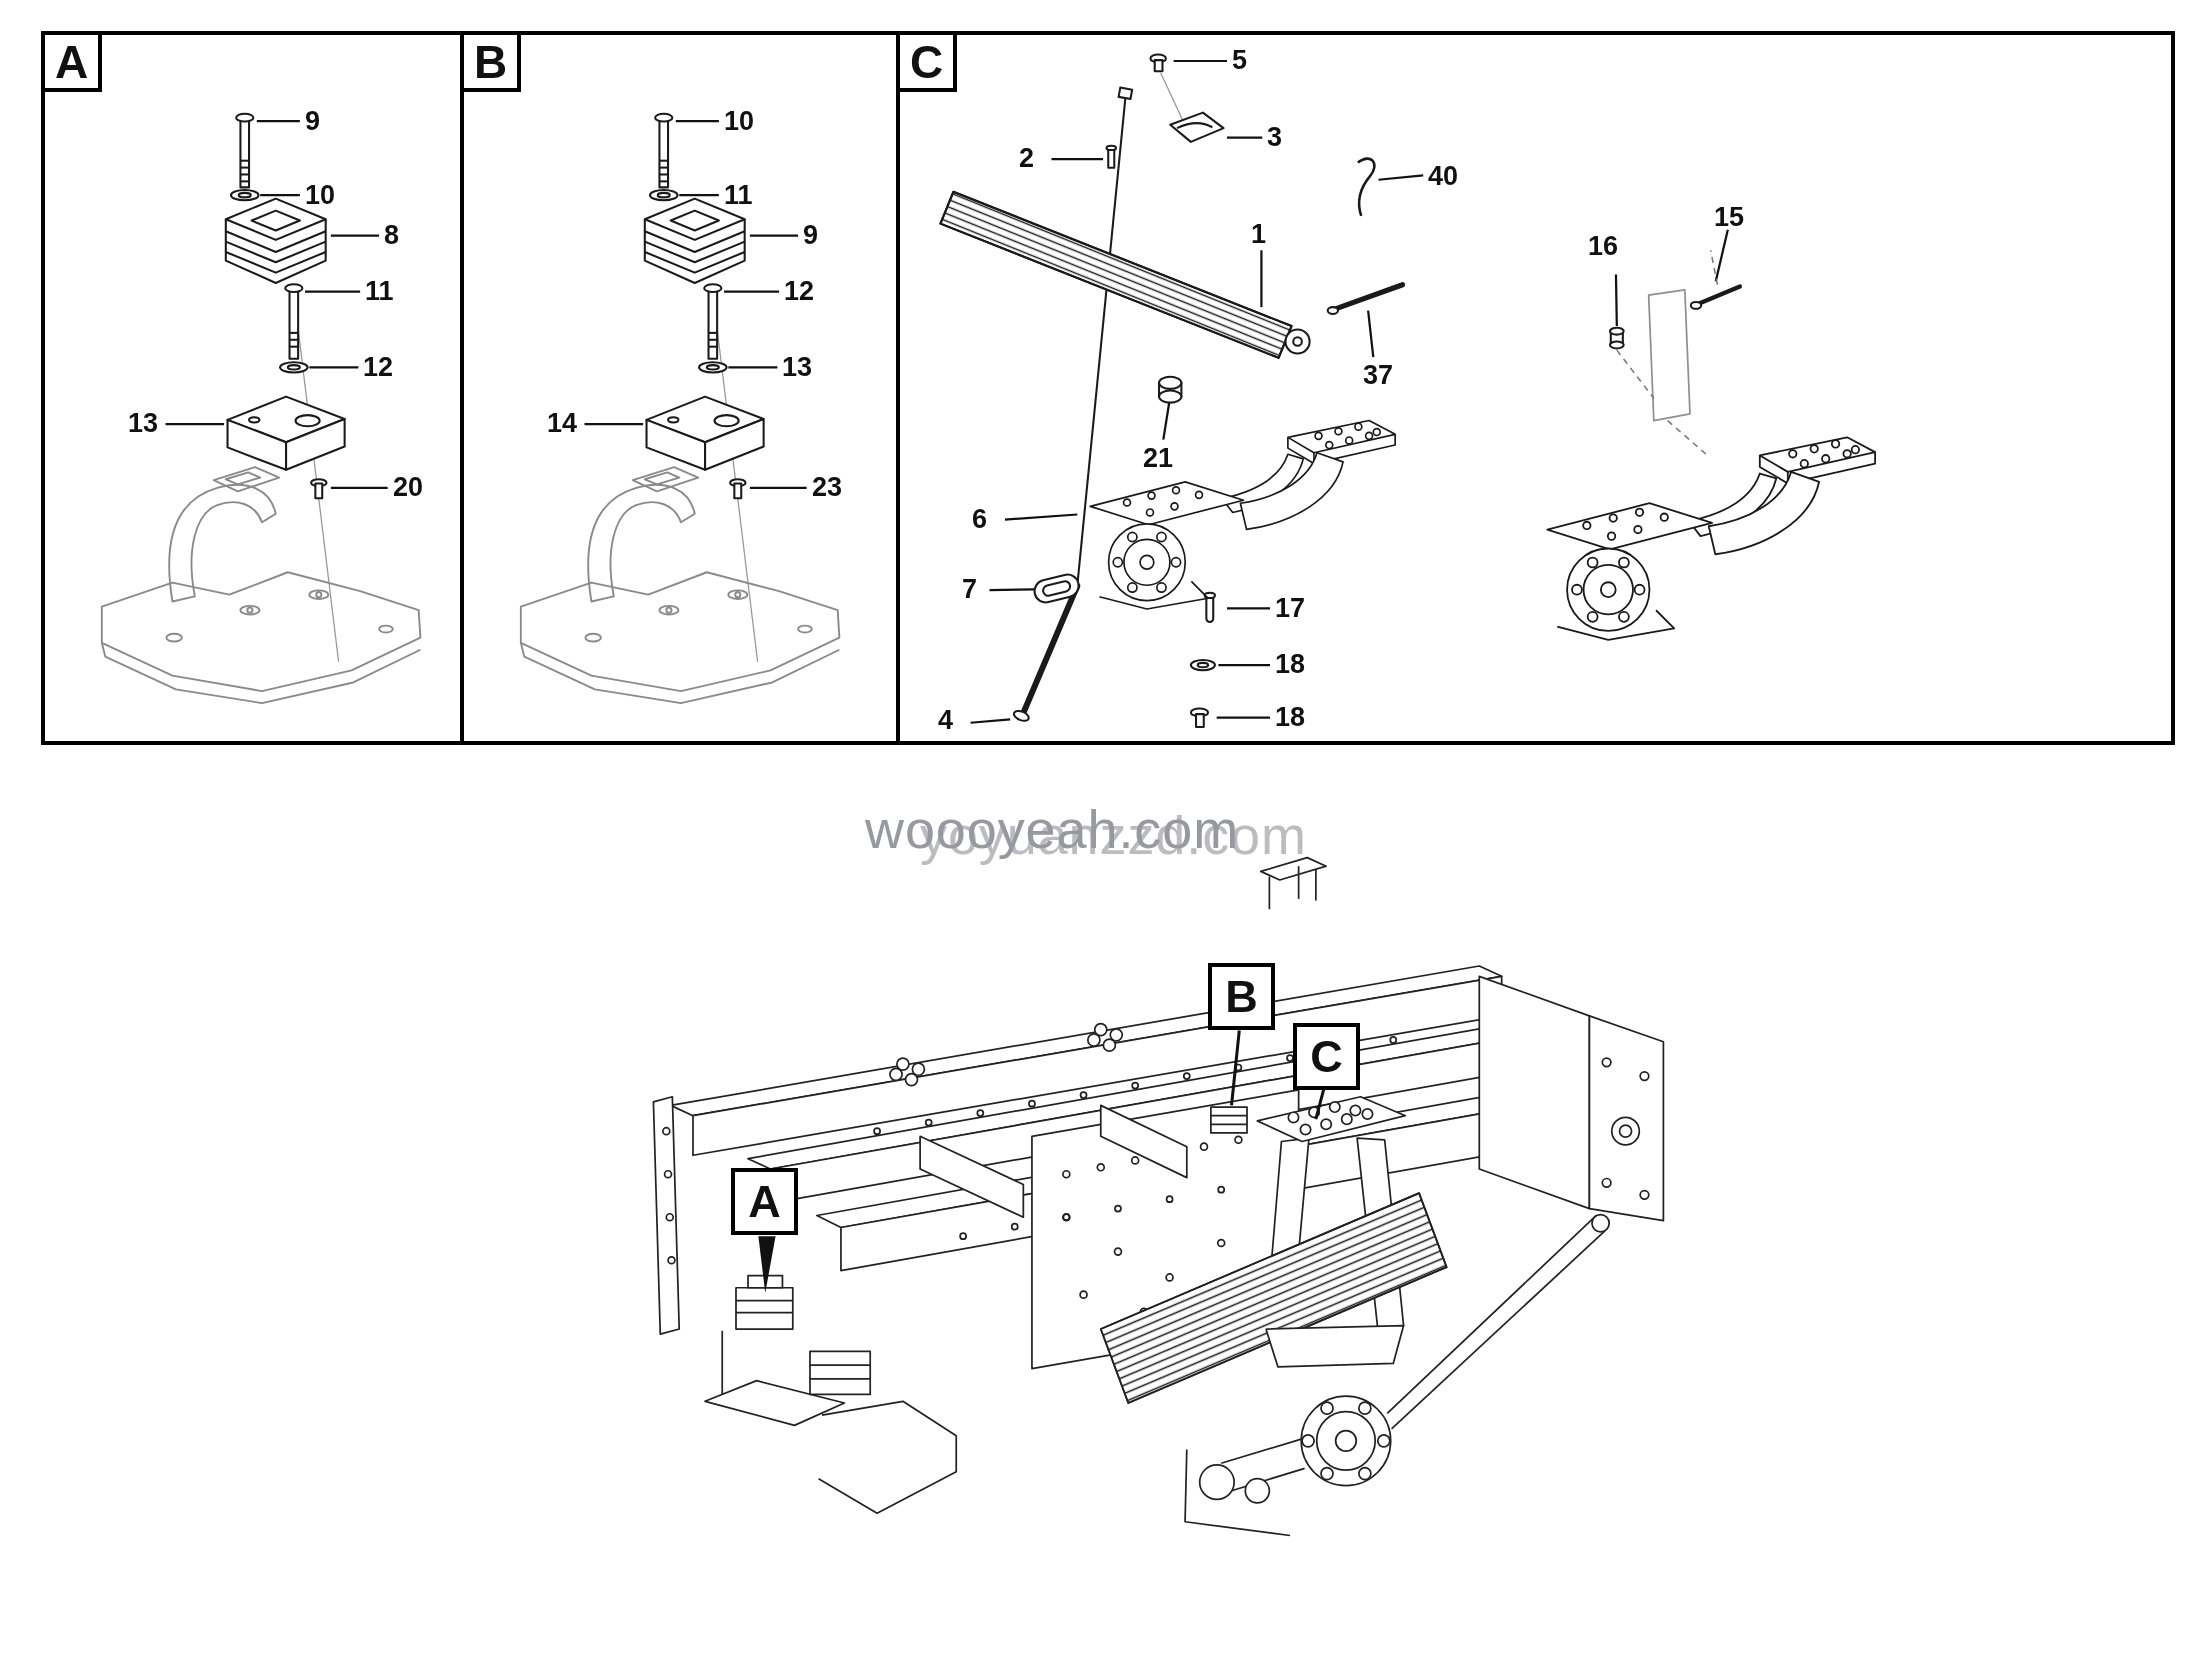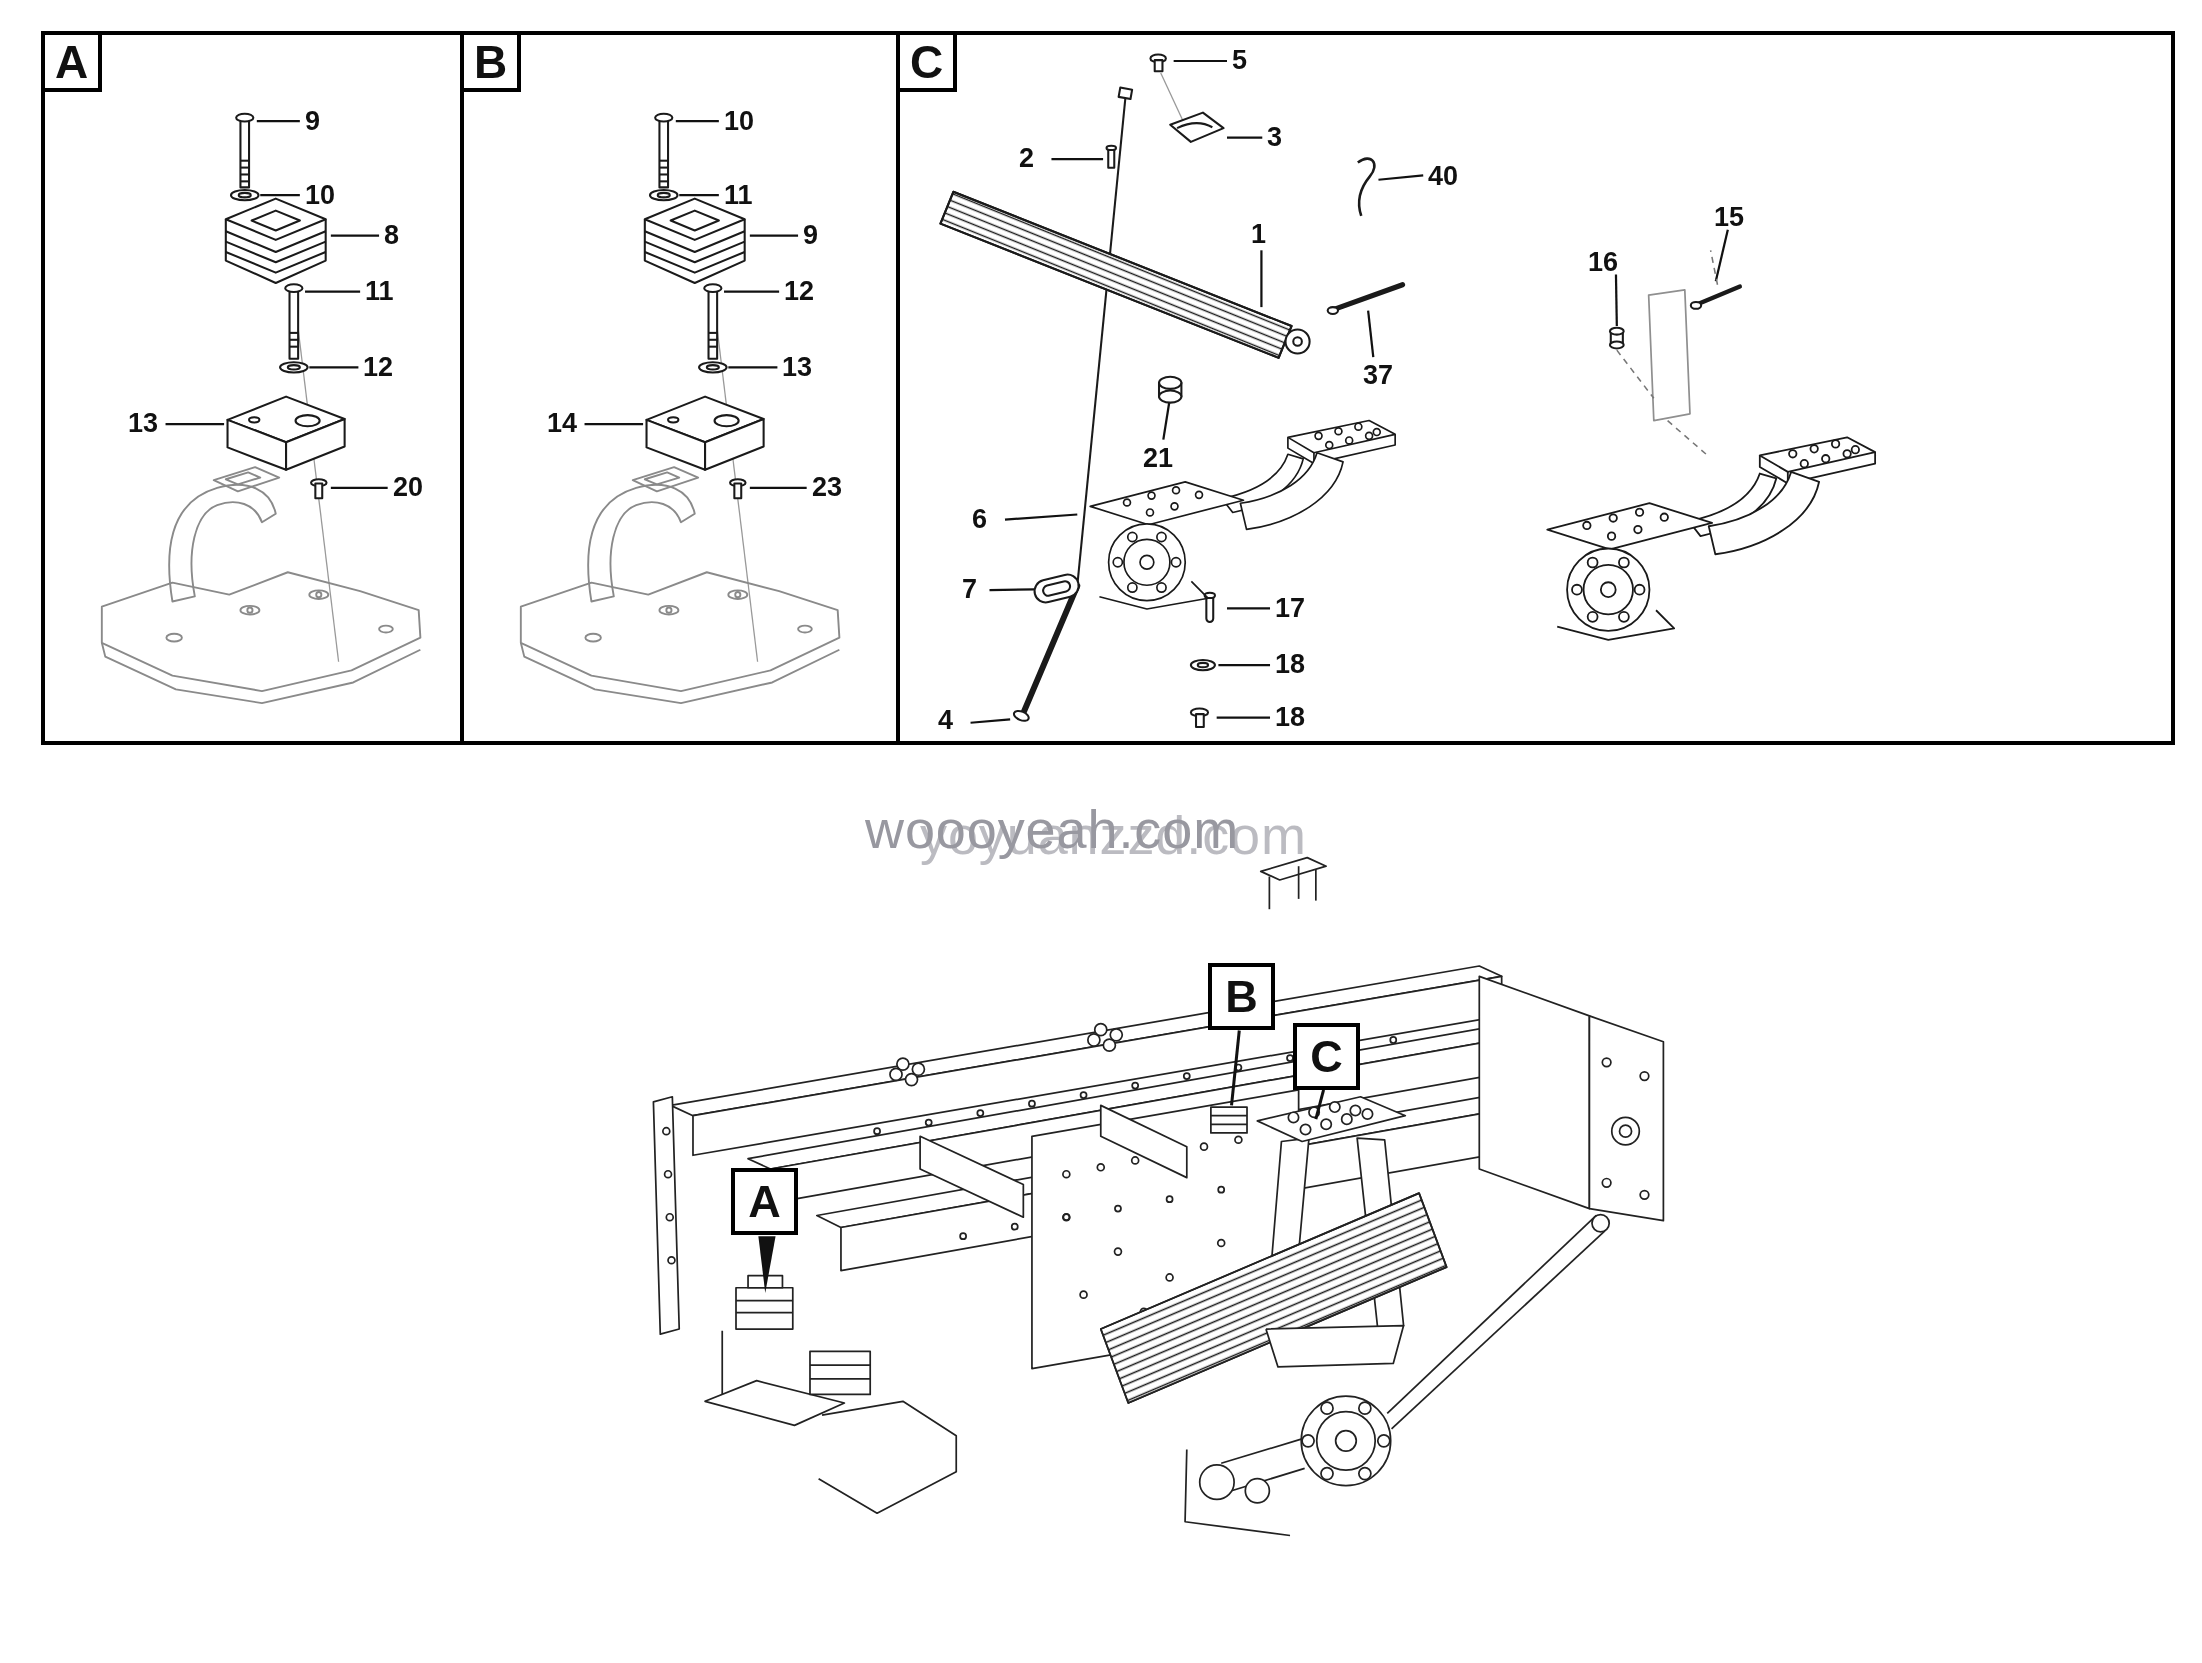--- a/index.html
+++ b/index.html
@@ -258,21 +258,21 @@
   </svg>
 
   <div class="panel-label">C</div>
   <div class="co" style="left:332px;top:10.3px">5</div>
   <div class="co" style="left:367px;top:87px">3</div>
   <div class="co" style="left:119px;top:108px">2</div>
   <div class="co" style="left:528px;top:126px">40</div>
   <div class="co" style="left:351px;top:184px">1</div>
   <div class="co" style="left:463px;top:325px">37</div>
   <div class="co" style="left:814px;top:167px">15</div>
-  <div class="co" style="left:688px;top:212px">16</div>
+  <div class="co" style="left:688px;top:196px">16</div>
   <div class="co" style="left:243px;top:408px">21</div>
   <div class="co" style="left:72px;top:469px">6</div>
   <div class="co" style="left:62px;top:539px">7</div>
   <div class="co" style="left:375px;top:558px">17</div>
   <div class="co" style="left:375px;top:614px">18</div>
   <div class="co" style="left:375px;top:667px">18</div>
   <div class="co" style="left:38px;top:670px">4</div>
 </div>
 
 <div class="wm" style="left:865px;top:798px">

